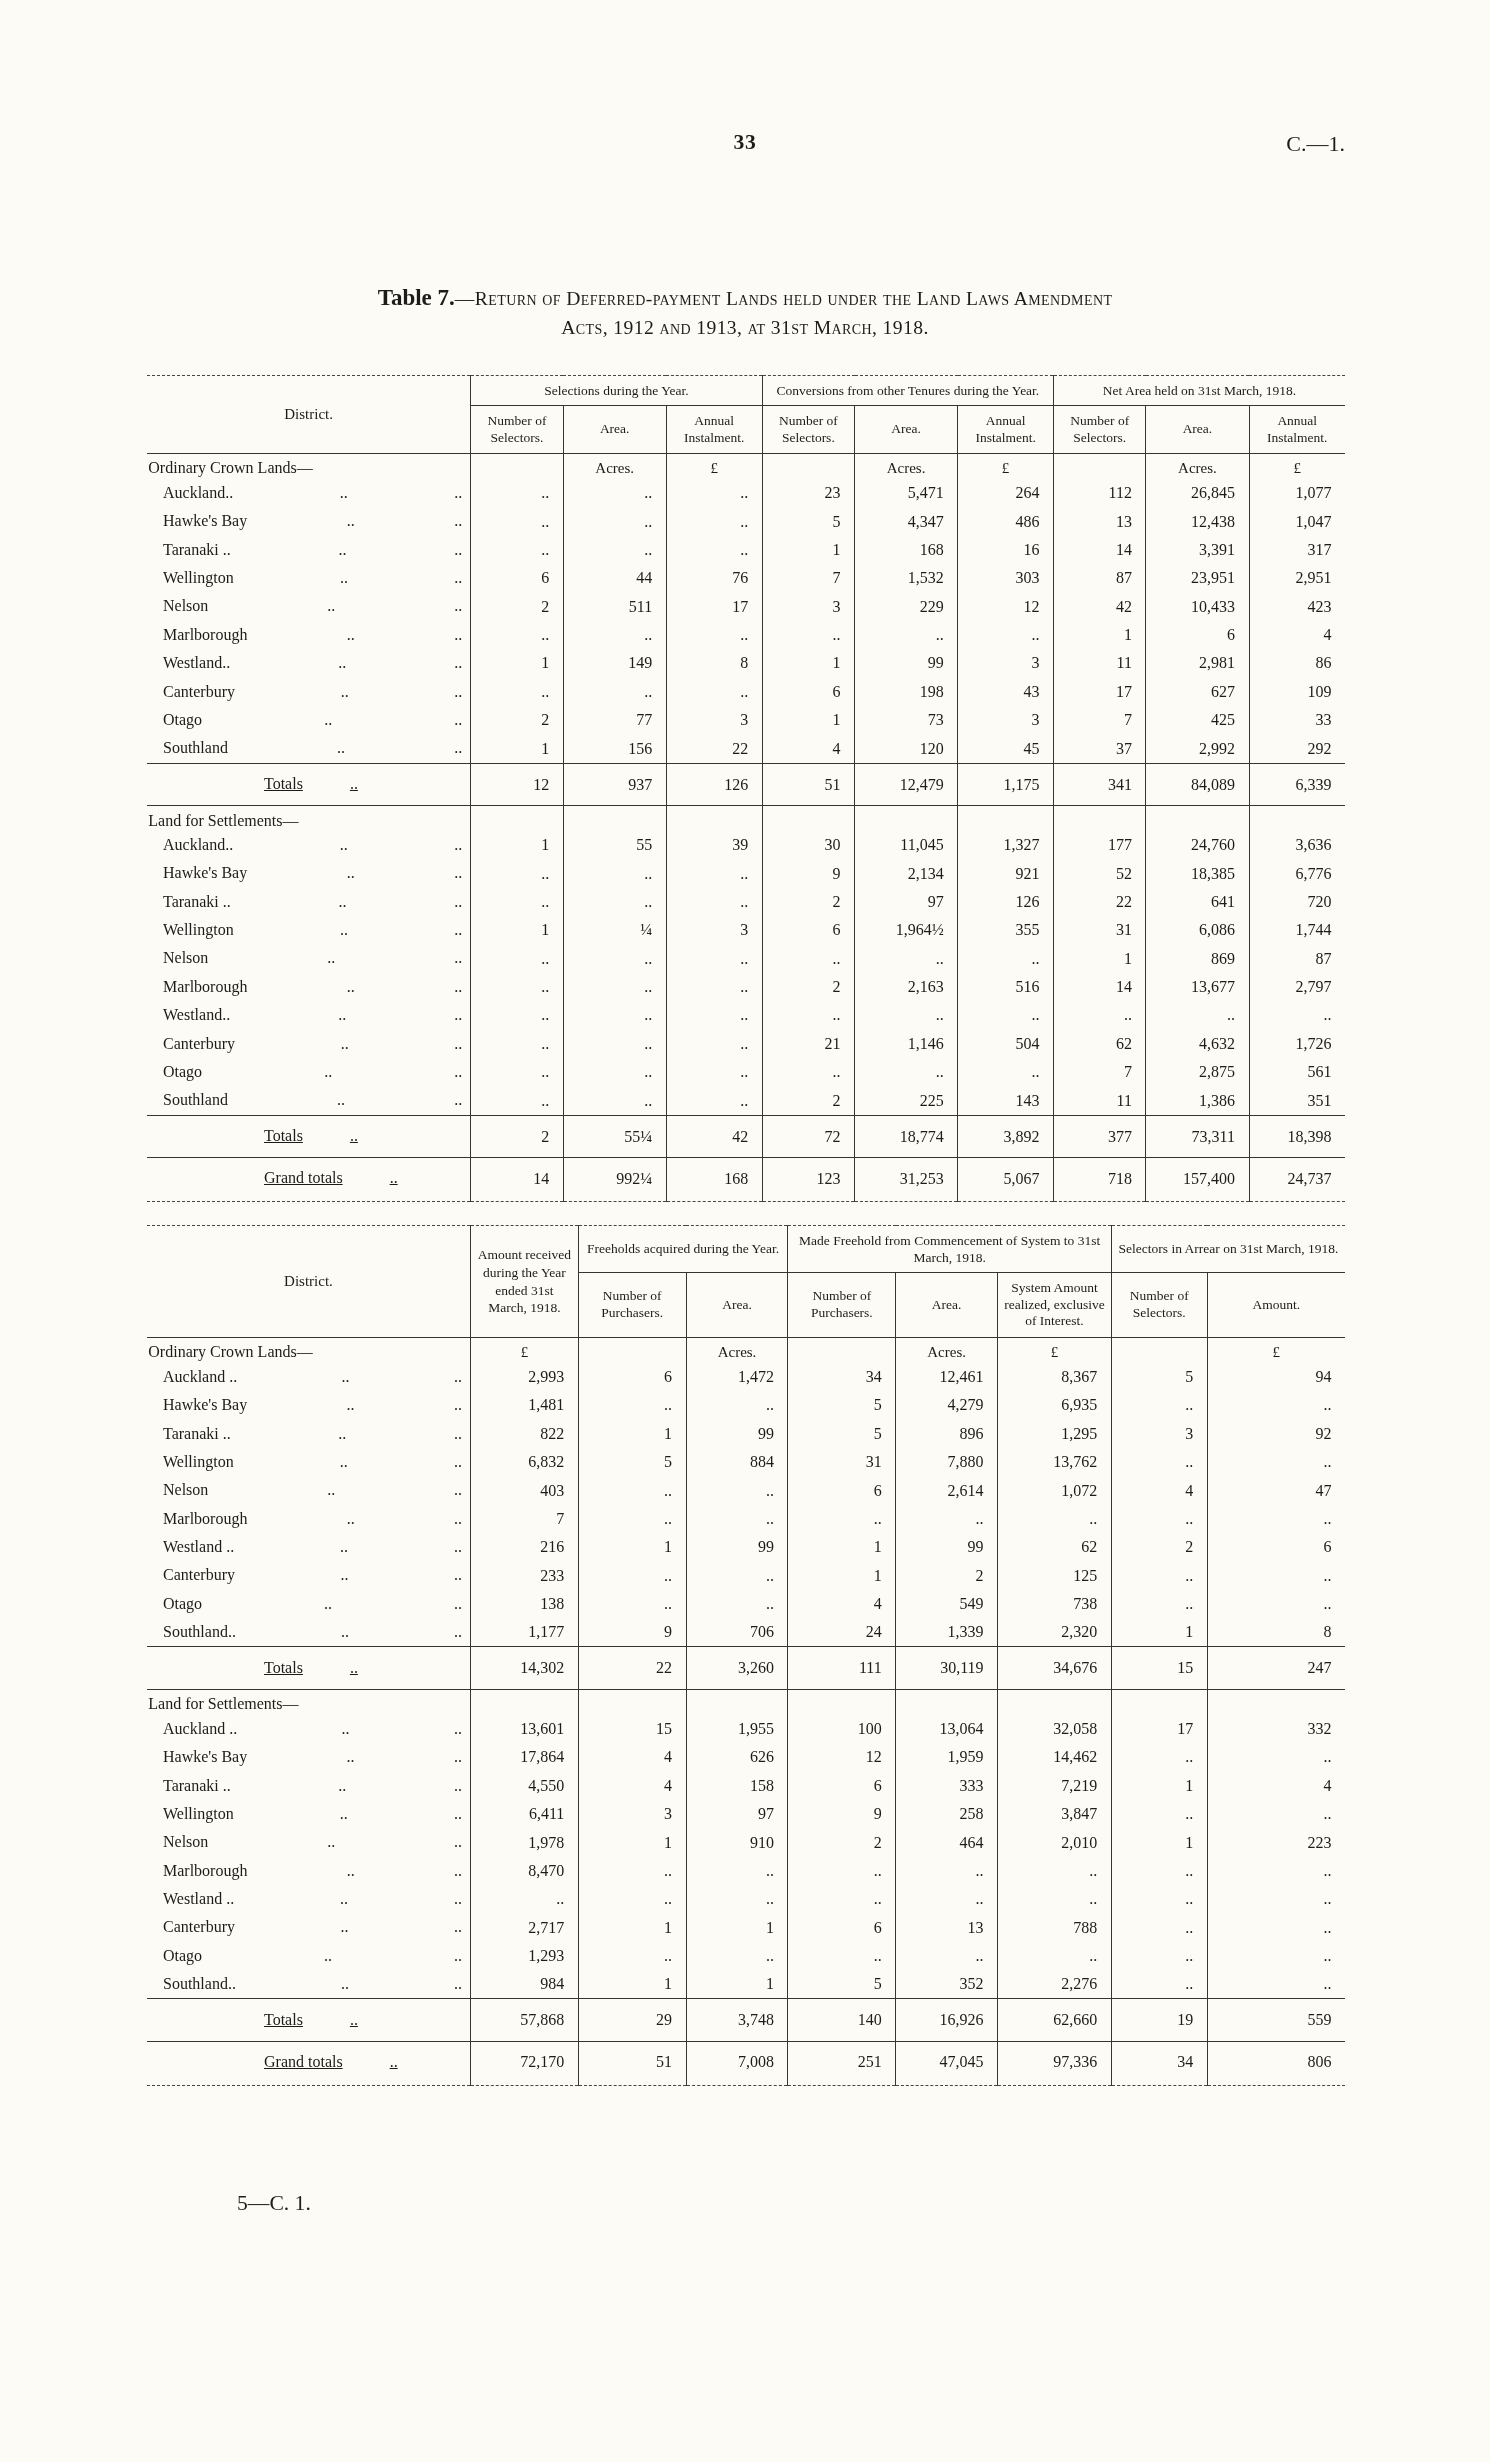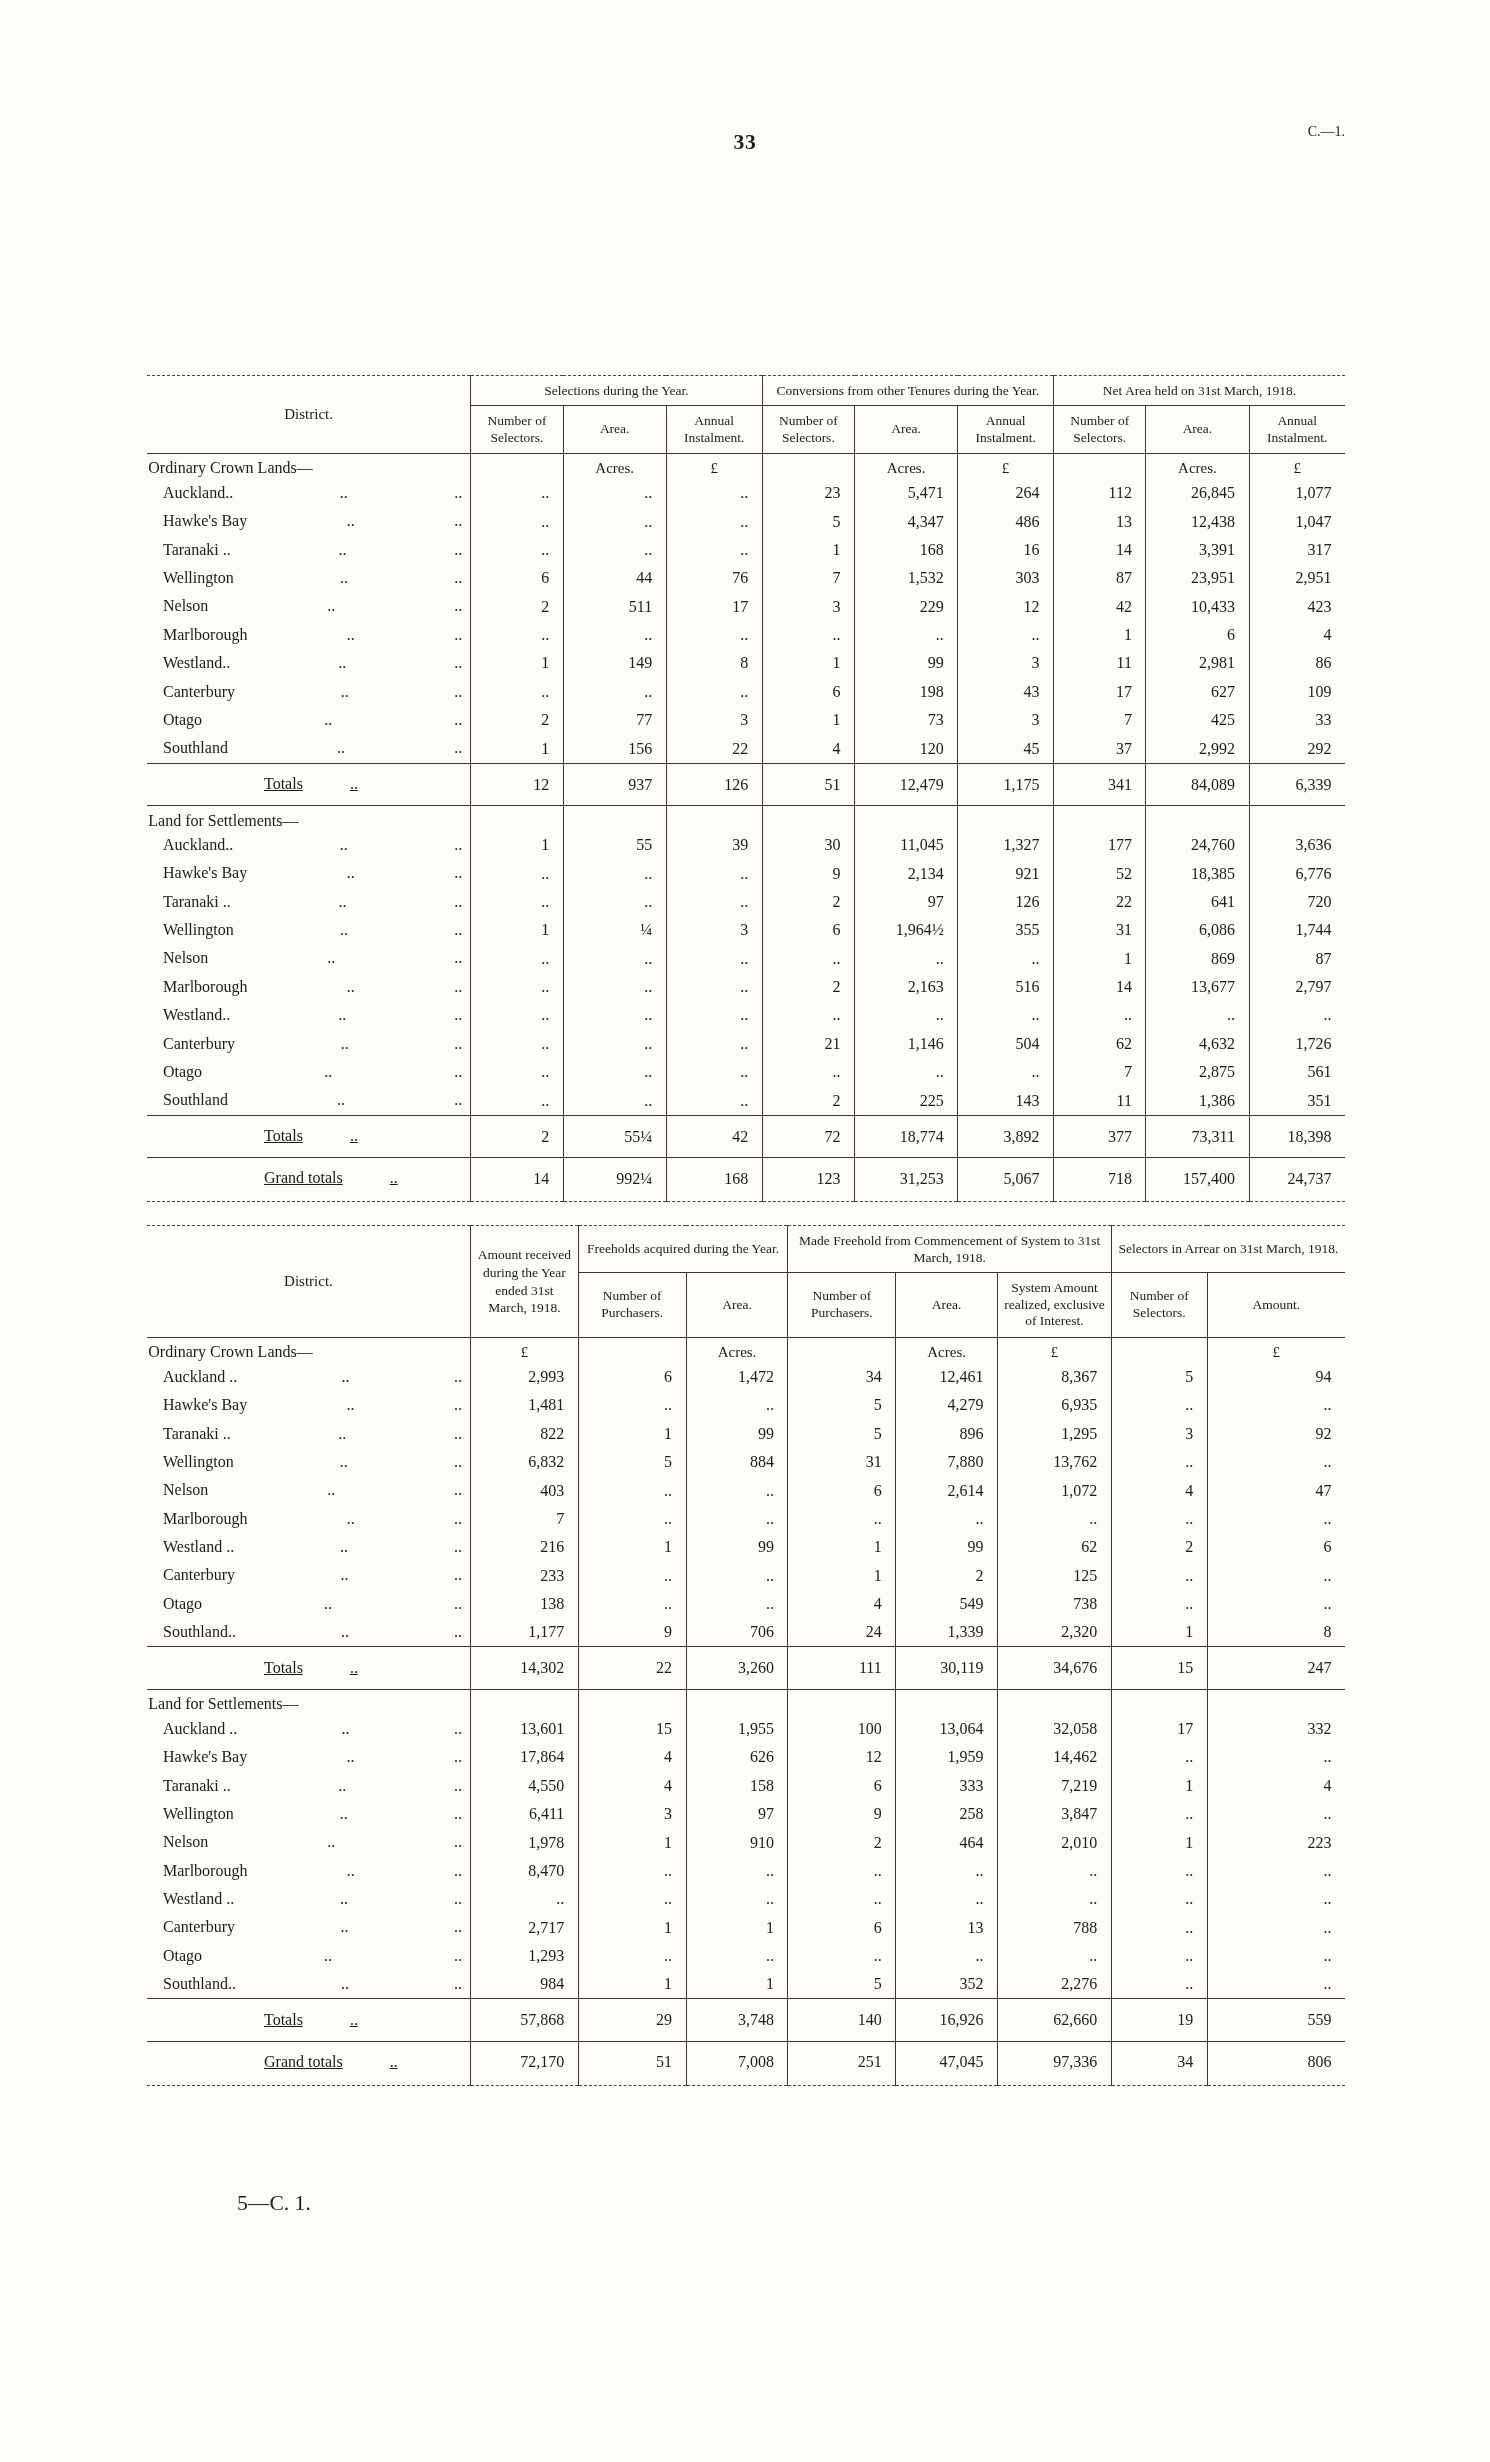--- a/index.html
+++ b/index.html
@@ -1,21 +1,21 @@
 <!DOCTYPE html>
 <html style="font-size:10.8px"><head>
 <meta charset="utf-8">
 <style>
   * { margin:0; padding:0; box-sizing:border-box; }
   html,body { background:#e9e7e0; }
   body { font-family:"Liberation Serif","DejaVu Serif",serif; color:#1e1c19; }
   .sheet { position:relative; width:1490px; height:2462px; background:#fcfbf6; margin:0 auto; overflow:hidden; }
 
   .pageno  { position:absolute; top:130px; left:0; width:100%; text-align:center; font-size:21.6px; font-weight:bold; letter-spacing:0.7px; }
-  .pageref { position:absolute; top:124px; right:145px; font-size:14px; }
+  .pageref { position:absolute; top:131px; right:145px; font-size:22px; }
 
   .title { position:absolute; top:282px; left:0; width:100%; text-align:center;
            font-size:19.6px; font-variant:small-caps; letter-spacing:0.4px; line-height:1.4; }
   .title-bold { font-size:23px; font-weight:bold; font-variant:normal; letter-spacing:0; }
 
   .tables { position:absolute; top:375px; left:147px; width:1198px; }
 
   table { width:100%; border-collapse:collapse; table-layout:fixed; }
   #t1 { border-top:1.3px dashed #4a463f; border-bottom:1.3px dashed #4a463f; }
   #t2 { margin-top:23px; border-top:1.3px dashed #4a463f; border-bottom:1.3px dashed #4a463f; }
@@ -49,20 +49,24 @@
   .footer { position:absolute; top:2191px; left:237px; font-size:21.6px; }
 </style>
 </head>
 <body>
 
 <div class="sheet">
 
   <div class="pageno">33</div>
   <div class="pageref">C.—1.</div>
 
+  <div class="title">
+    <span class="title-bold">Table 7.</span><span>—Return of Deferred-payment Lands held under the Land Laws Amendment</span><br>
+    <span>Acts, 1912 and 1913, at 31st March, 1918.</span>
+  </div>
 
   <div class="tables">
 
     <table id="t1">
       <colgroup>
         <col style="width:27%">
         <col style="width:7.7%">
           <col style="width:8.6%">
           <col style="width:8%">
         <col style="width:7.7%">

